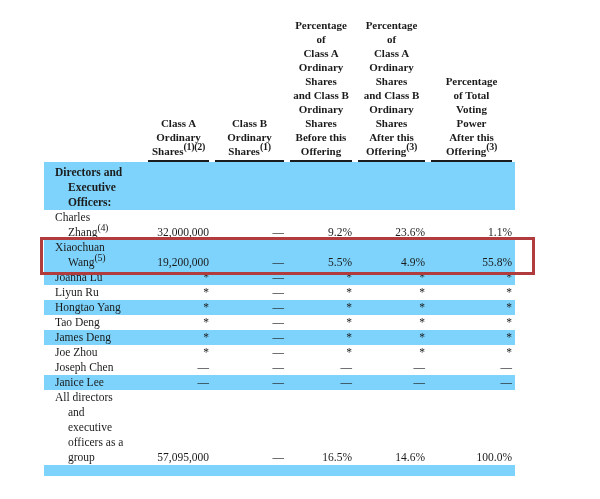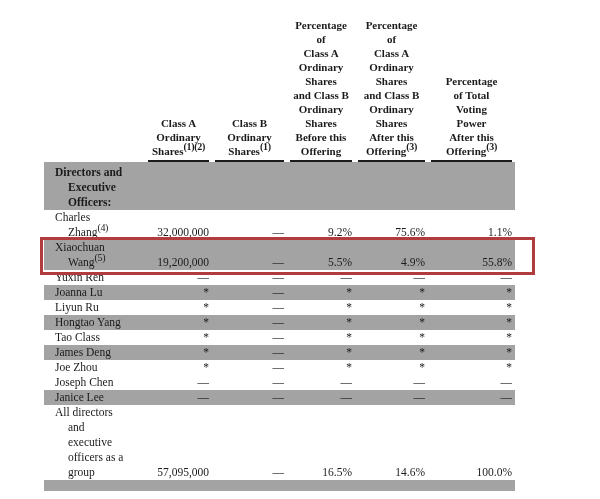--- a/index.html
+++ b/index.html
@@ -39,21 +39,21 @@
     font-size: 10px;
     line-height: 0;
     vertical-align: super;
     letter-spacing: -0.3px;
   }
   tbody td {
     vertical-align: bottom;
     padding: 0;
     line-height: 15px;
   }
-  tbody tr.shaded td { background: #a3a3a3; }
+  tbody tr.shaded td { background: #7dd3fc; }
   tbody tr.bold td { font-weight: bold; }
   tbody tr.section td { padding-top: 3px; }
   td.name-cell { padding-left: 11px; }
   .name-line { line-height: 15px; white-space: nowrap; }
   .name-line.indent { padding-left: 13px; }
   td.val-cell {
     text-align: right;
     padding-right: 3px;
     white-space: nowrap;
   }
@@ -149,44 +149,34 @@
           <td class="val-cell"><span></span></td>
         </tr>
         <tr>
           <td class="name-cell">
             <div class="name-line"><span>Charles</span></div>
             <div class="name-line indent"><span>Zhang</span><sup>(4)</sup></div>
           </td>
           <td class="val-cell"><span>32,000,000</span></td>
           <td class="val-cell"><span>—</span></td>
           <td class="val-cell"><span>9.2%</span></td>
-          <td class="val-cell"><span>75.6%</span></td>
+          <td class="val-cell"><span>23.6%</span></td>
           <td class="val-cell"><span>1.1%</span></td>
         </tr>
         <tr class="shaded">
           <td class="name-cell">
             <div class="name-line"><span>Xiaochuan</span></div>
             <div class="name-line indent"><span>Wang</span><sup>(5)</sup></div>
           </td>
           <td class="val-cell"><span>19,200,000</span></td>
           <td class="val-cell"><span>—</span></td>
           <td class="val-cell"><span>5.5%</span></td>
           <td class="val-cell"><span>4.9%</span></td>
           <td class="val-cell"><span>55.8%</span></td>
         </tr>
-        <tr>
-          <td class="name-cell">
-            <div class="name-line"><span>Yuxin Ren</span></div>
-          </td>
-          <td class="val-cell"><span>—</span></td>
-          <td class="val-cell"><span>—</span></td>
-          <td class="val-cell"><span>—</span></td>
-          <td class="val-cell"><span>—</span></td>
-          <td class="val-cell"><span>—</span></td>
-        </tr>
         <tr class="shaded">
           <td class="name-cell">
             <div class="name-line"><span>Joanna Lu</span></div>
           </td>
           <td class="val-cell"><span>*</span></td>
           <td class="val-cell"><span>—</span></td>
           <td class="val-cell"><span>*</span></td>
           <td class="val-cell"><span>*</span></td>
           <td class="val-cell"><span>*</span></td>
         </tr>
@@ -205,21 +195,21 @@
             <div class="name-line"><span>Hongtao Yang</span></div>
           </td>
           <td class="val-cell"><span>*</span></td>
           <td class="val-cell"><span>—</span></td>
           <td class="val-cell"><span>*</span></td>
           <td class="val-cell"><span>*</span></td>
           <td class="val-cell"><span>*</span></td>
         </tr>
         <tr>
           <td class="name-cell">
-            <div class="name-line"><span>Tao Class</span></div>
+            <div class="name-line"><span>Tao Deng</span></div>
           </td>
           <td class="val-cell"><span>*</span></td>
           <td class="val-cell"><span>—</span></td>
           <td class="val-cell"><span>*</span></td>
           <td class="val-cell"><span>*</span></td>
           <td class="val-cell"><span>*</span></td>
         </tr>
         <tr class="shaded">
           <td class="name-cell">
             <div class="name-line"><span>James Deng</span></div>

